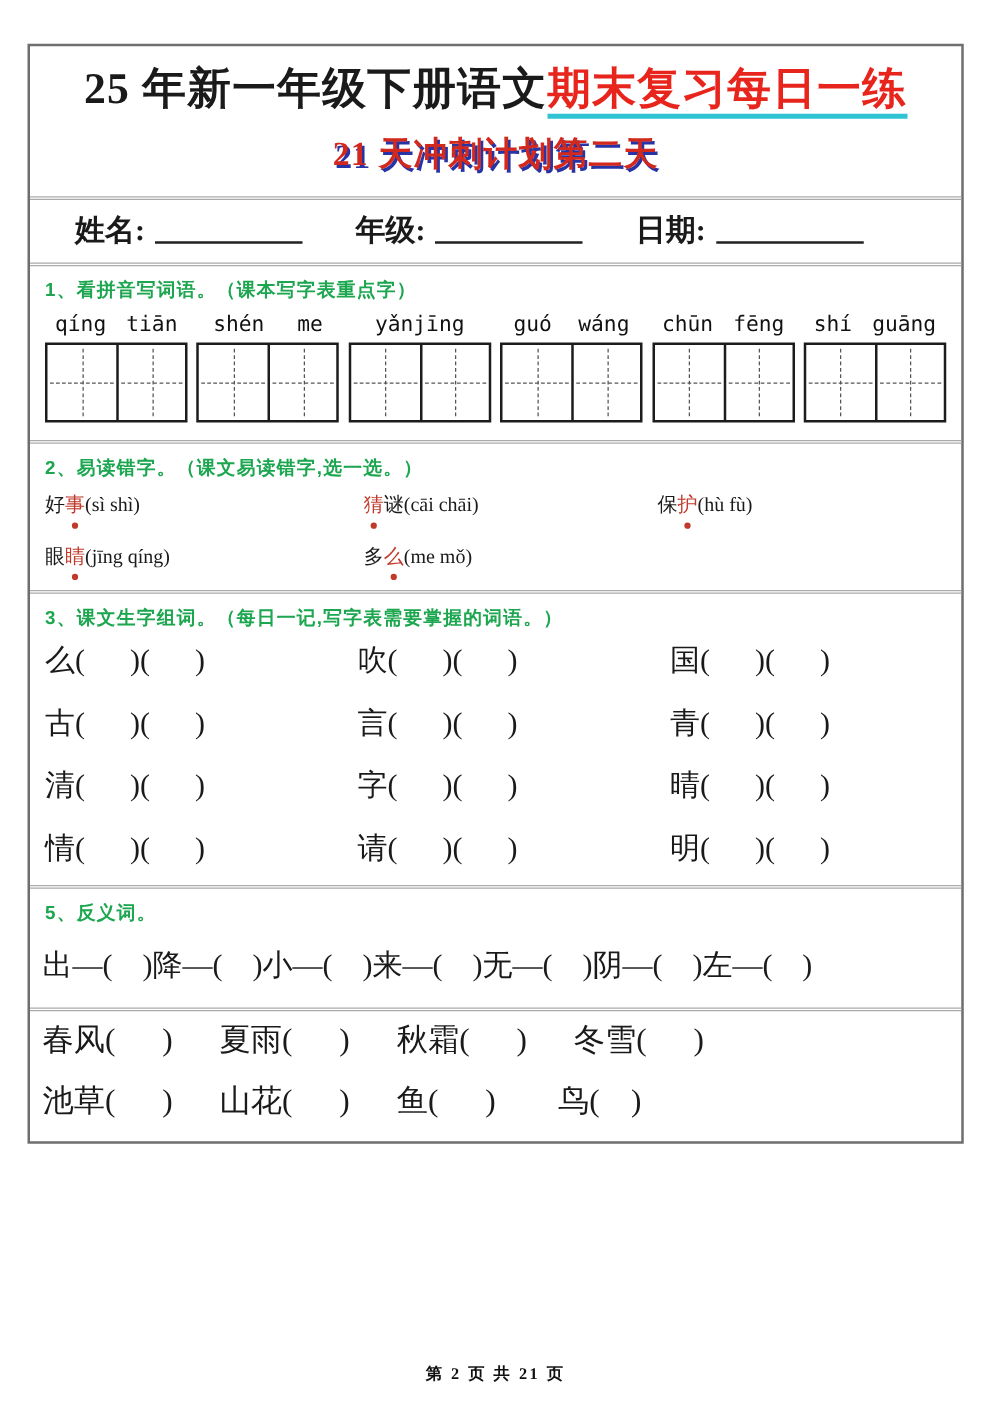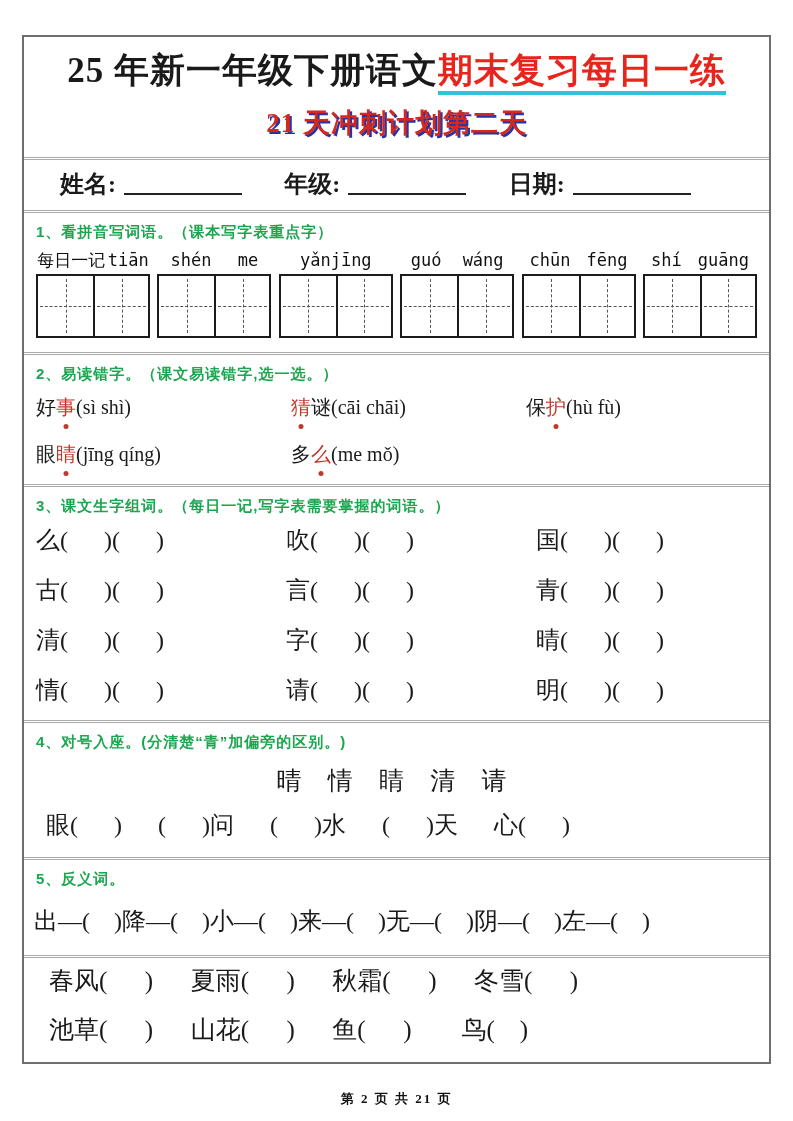--- a/index.html
+++ b/index.html
@@ -82,21 +82,21 @@
   }
   .tian-box::after{
     content:"";position:absolute;left:2px;right:2px;top:50%;
     border-top:1px dashed #555;
   }
 
   
   .s2-grid{
     display:grid;grid-template-columns:255px 235px auto;
     padding:4px 12px 16px 12px;row-gap:20px;
-    font-size:20px;
+    font-size:16px;
   }
   .em-red{color:var(--red-em);position:relative;display:inline-block;}
   .em-red::after{
     content:"";position:absolute;left:50%;transform:translateX(-50%);
     bottom:-8px;width:5px;height:5px;border-radius:50%;background:var(--red-em);
   }
 
   
   .s3-grid{
     display:grid;grid-template-columns:250px 250px auto;
@@ -108,21 +108,21 @@
   .fill-line{font-size:24px;padding:8px 12px 16px 22px;}
 
   
   .s5-line{font-size:24px;padding:10px 6px 18px 10px;}
 
   
   .h-black{
     font-size:20px;color:#222;font-weight:normal;
     padding:12px 12px 4px 12px;letter-spacing:2px;
   }
-  .s6-line{font-size:25px;padding:6px 12px 10px 25px;}
+  .s6-line{font-size:25px;padding:6px 12px 10px 10px;}
   .s6-line:last-child{padding-bottom:16px;}
 
   
   .footer{
     position:absolute;left:0;right:0;top:1090px;text-align:center;
     font-size:13px;font-weight:bold;color:#111;letter-spacing:2px;
   }
 </style>
 </head>
 <body>
@@ -150,21 +150,21 @@
       <span class="blank-line"></span>
     </span>
   </div>
 
   <div class="section">
     <div class="h-green">1、看拼音写词语。（课本写字表重点字）</div>
     <div class="py-row-wrap">
 
       <div class="py-unit">
         <div class="py-labels">
-          <span>每日一记</span>
+          <span>qíng</span>
           <span>tiān</span>
         </div>
         <div class="tian-pair">
           <div class="tian-box"></div>
           <div class="tian-box"></div>
         </div>
       </div>
 
       <div class="py-unit">
         <div class="py-labels">
@@ -245,25 +245,20 @@
       <span class="pre"><span>青</span><span class="pre">(      )(      )</span></span>
       <span class="pre"><span>清</span><span class="pre">(      )(      )</span></span>
       <span class="pre"><span>字</span><span class="pre">(      )(      )</span></span>
       <span class="pre"><span>晴</span><span class="pre">(      )(      )</span></span>
       <span class="pre"><span>情</span><span class="pre">(      )(      )</span></span>
       <span class="pre"><span>请</span><span class="pre">(      )(      )</span></span>
       <span class="pre"><span>明</span><span class="pre">(      )(      )</span></span>
     </div>
   </div>
 
-  <div class="section">
-    <div class="h-green">4、对号入座。(分清楚“青”加偏旁的区别。)</div>
-    <div class="word-bank">晴 情 睛 清 请</div>
-    <div class="fill-line pre">眼(      )      (      )问      (      )水      (      )天      心(      )</div>
-  </div>
 
   <div class="section">
     <div class="h-green">5、反义词。</div>
     <div class="s5-line pre">出—(    )降—(    )小—(    )来—(    )无—(    )阴—(    )左—(    )</div>
   </div>
 
   <div class="section">
     <div class="s6-line pre">春风(      )      夏雨(      )      秋霜(      )      冬雪(      )</div>
     <div class="s6-line pre">池草(      )      山花(      )      鱼(      )        鸟(    )</div>
   </div>

